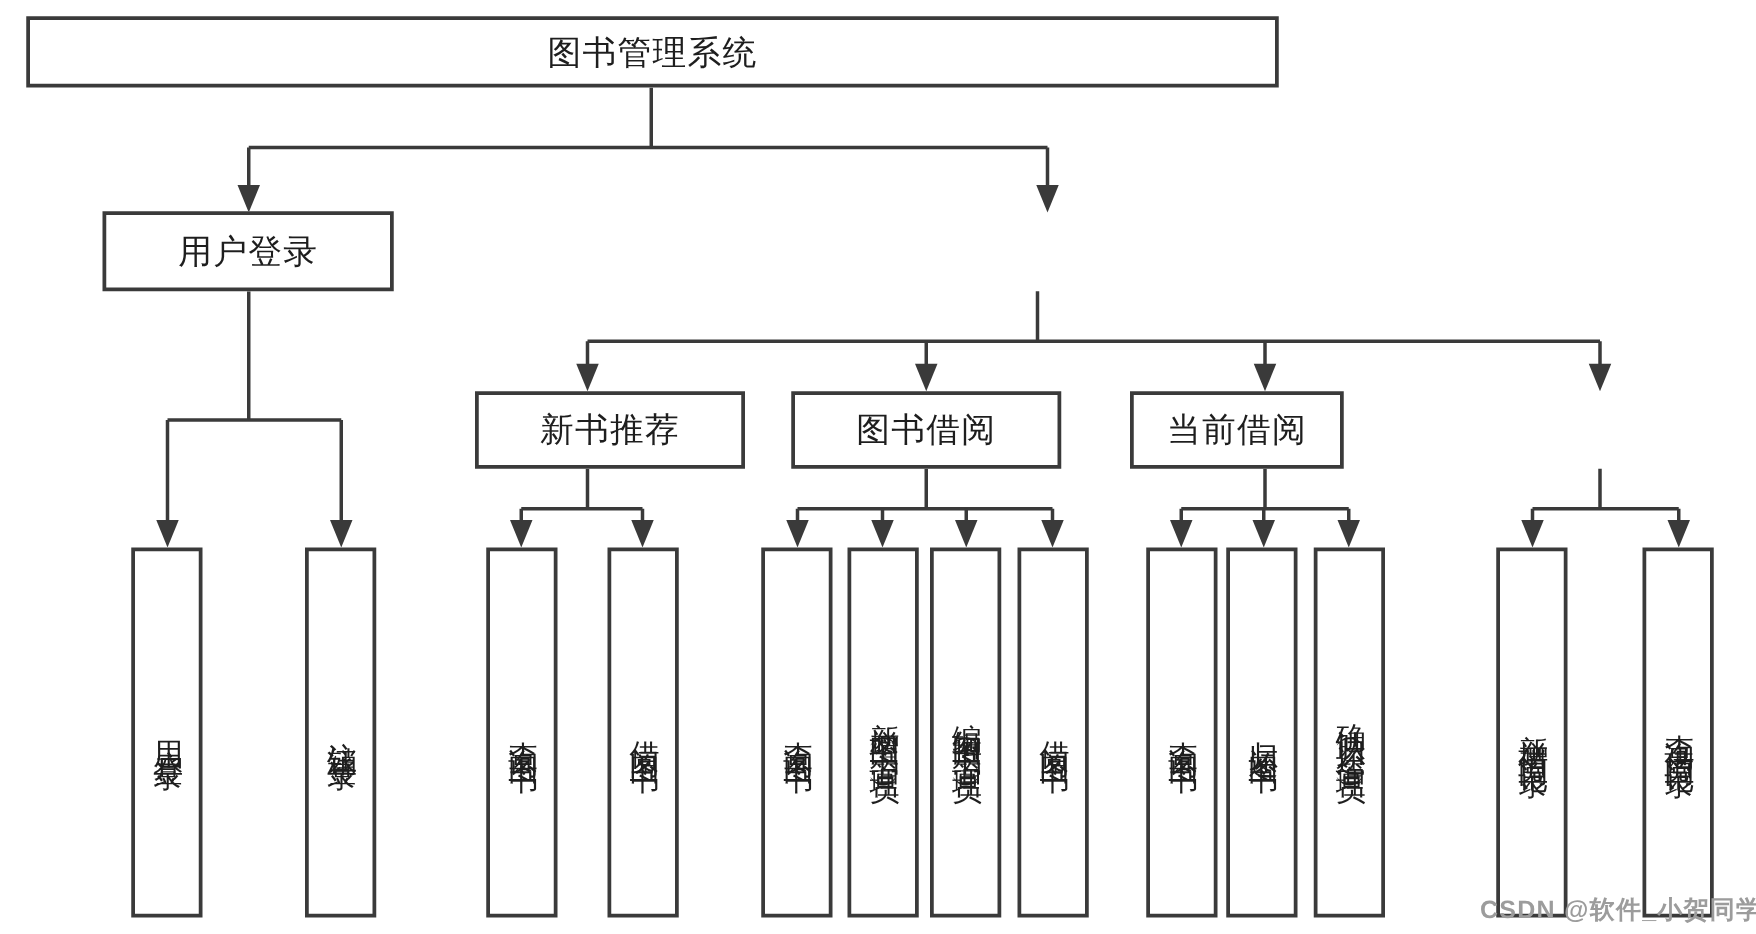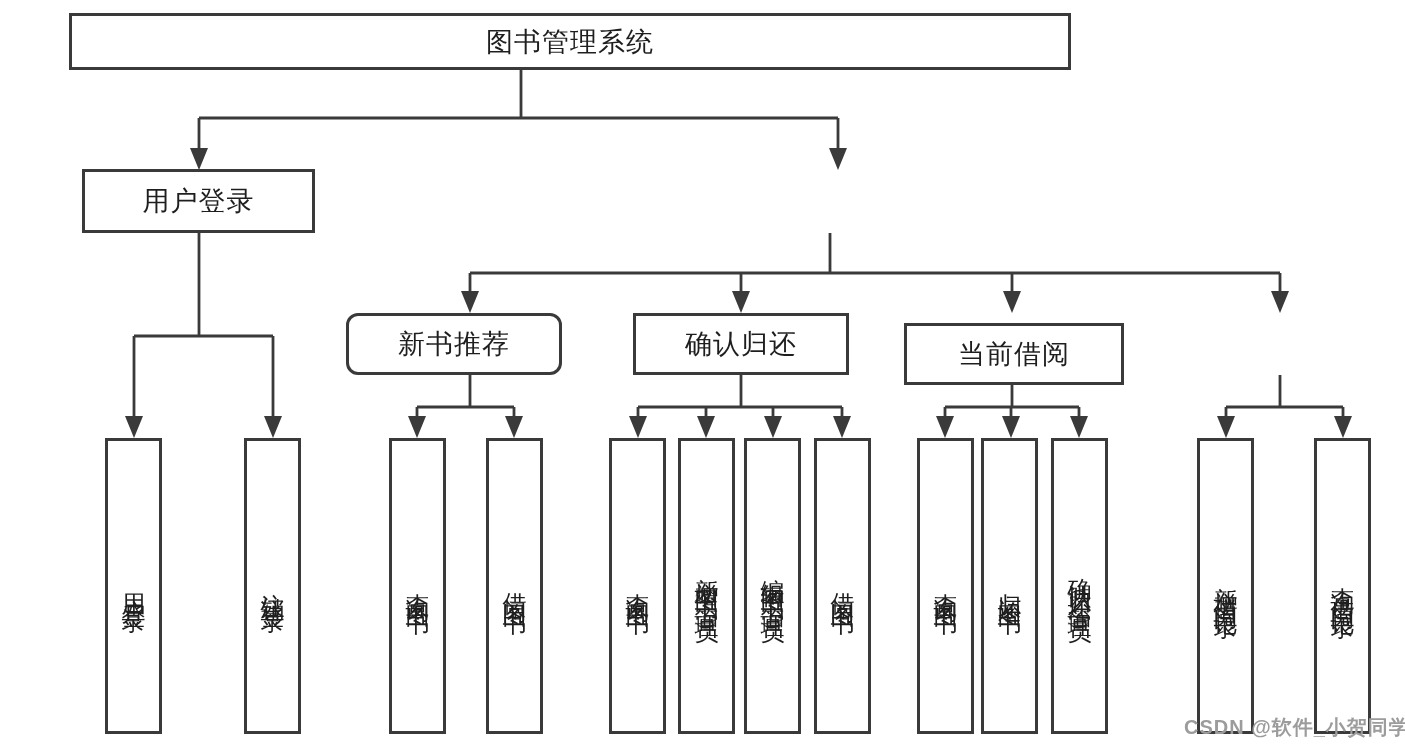--- a/index.html
+++ b/index.html
@@ -55,26 +55,26 @@
     left: 1184px;
     top: 714px;
     font-size: 20px;
     font-weight: 600;
     letter-spacing: 1px;
     color: var(--wm, #9c9c9c);
     white-space: nowrap;
     z-index: 5;
   }
   
-  #n-root   { left: 21px;  top: 13px;  width: 1002px; height: 57px; margin-left: 48px; }
+  #n-root   { left: 21px;  top: 13px;  width: 1002px; height: 57px; }
   #n-login  { left: 82px;  top: 169px; width: 233px;  height: 64px; }
   #n-mgmt   { left: 712px; top: 169px; width: 235px;  height: 64px; }
-  #n-newrec { left: 346px; top: 313px; width: 216px;  height: 62px; border-radius: 12px; }
+  #n-newrec { left: 380px; top: 313px; width: 216px;  height: 62px; }
   #n-borrow { left: 633px; top: 313px; width: 216px;  height: 62px; }
-  #n-curr   { left: 904px; top: 323px; width: 220px;  height: 62px; }
+  #n-curr   { left: 904px; top: 313px; width: 171px;  height: 62px; }
   #n-rec    { left: 1172px;top: 313px; width: 216px;  height: 62px; }
   #l1  { left: 105px; }  #l2  { left: 244px; }
   #l3  { left: 389px; }  #l4  { left: 486px; }
   #l5  { left: 609px; }  #l6  { left: 678px; }
   #l7  { left: 744px; }  #l8  { left: 814px; }
   #l9  { left: 917px; }  #l10 { left: 981px; }
   #l11 { left: 1051px; } #l12 { left: 1197px; }
   #l13 { left: 1314px; }
 </style>
 </head>
@@ -146,21 +146,21 @@
       <polygon points="1217,416 1235,416 1226,438"></polygon>
       <polygon points="1334,416 1352,416 1343,438"></polygon>
     </g>
   </svg>
 
   <div id="n-root" class="hbox">图书管理系统</div>
 
   <div id="n-login" class="hbox">用户登录</div>
 
   <div id="n-newrec" class="hbox">新书推荐</div>
-  <div id="n-borrow" class="hbox">确认归还</div>
+  <div id="n-borrow" class="hbox">图书借阅</div>
   <div id="n-curr" class="hbox">当前借阅</div>
 
   <div id="l1" class="vbox">
     <span class="vtext">用户登录</span>
   </div>
   <div id="l2" class="vbox">
     <span class="vtext">注销登录</span>
   </div>
   <div id="l3" class="vbox">
     <span class="vtext">查询图书</span>

